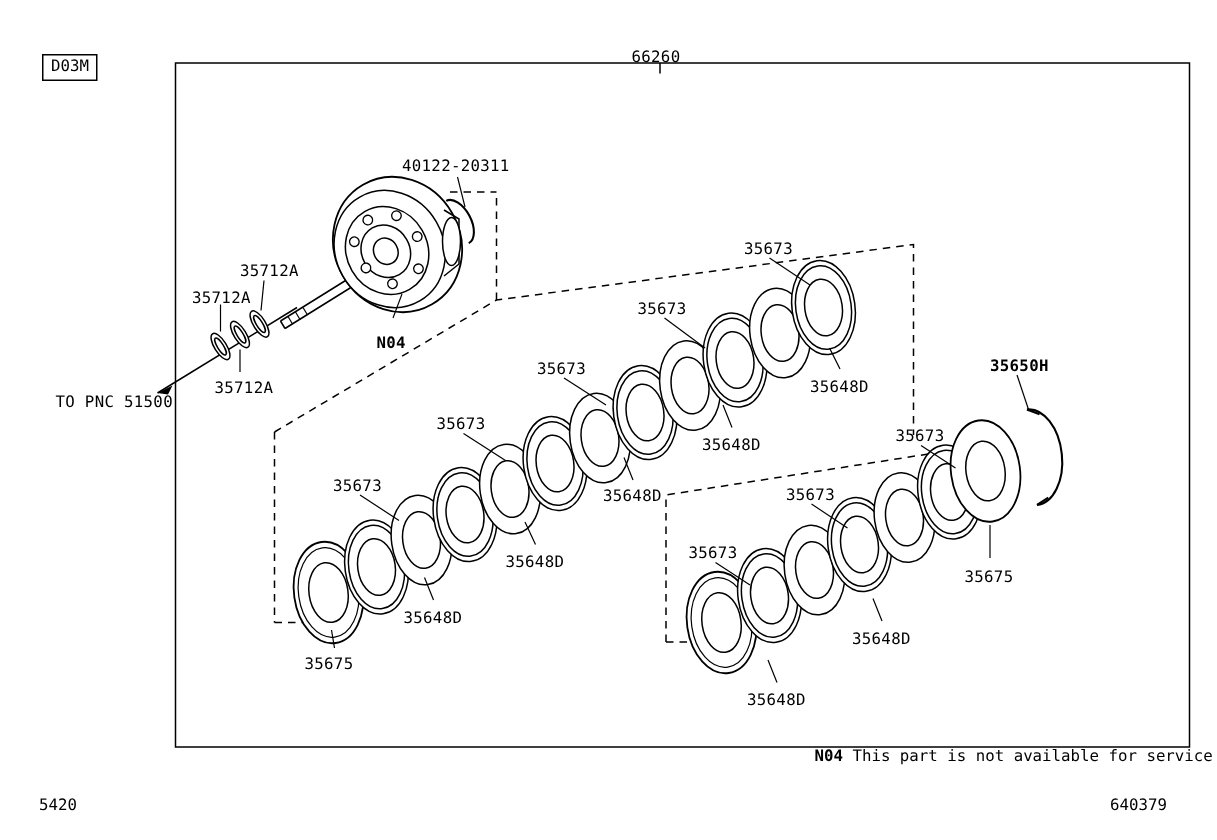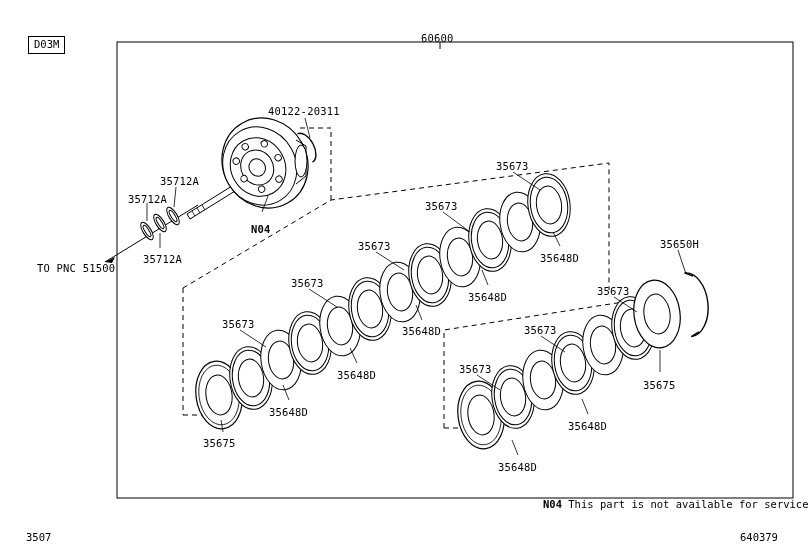--- a/index.html
+++ b/index.html
@@ -226,21 +226,21 @@
     <line x1="176" y1="187" x2="174" y2="207" stroke="#000" stroke-width="0.8"></line>
     <line x1="147" y1="203" x2="147" y2="221" stroke="#000" stroke-width="0.8"></line>
     <line x1="160" y1="248" x2="160" y2="233" stroke="#000" stroke-width="0.8"></line>
   </svg>
 
   <div class="code-box" style="left:28px;top:36px;">
     <span>D03M</span>
   </div>
 
   <div class="lbl" style="left:421px;top:32px;">
-    <span>60600</span>
+    <span>66260</span>
   </div>
 
   <div class="lbl" style="left:37px;top:262px;">
     <span>TO PNC</span>
     <span>51500</span>
   </div>
 
   <div class="lbl" style="left:268px;top:105px;"><span>40122-20311</span></div>
   <div class="lbl" style="left:160px;top:175px;"><span>35712A</span></div>
   <div class="lbl" style="left:128px;top:193px;"><span>35712A</span></div>
@@ -259,27 +259,27 @@
   <div class="lbl" style="left:540px;top:252px;"><span>35648D</span></div>
   <div class="lbl" style="left:468px;top:291px;"><span>35648D</span></div>
   <div class="lbl" style="left:402px;top:325px;"><span>35648D</span></div>
   <div class="lbl" style="left:337px;top:369px;"><span>35648D</span></div>
   <div class="lbl" style="left:269px;top:406px;"><span>35648D</span></div>
   <div class="lbl" style="left:568px;top:420px;"><span>35648D</span></div>
   <div class="lbl" style="left:498px;top:461px;"><span>35648D</span></div>
 
   <div class="lbl" style="left:203px;top:437px;"><span>35675</span></div>
   <div class="lbl" style="left:643px;top:379px;"><span>35675</span></div>
-  <div class="lbl" style="left:660px;top:238px;"><span>35650H</span></div>
+  <div class="lbl" style="left:660px;top:238px;font-weight:bold;"><span>35650H</span></div>
 
   <div class="footnote" style="left:543px;top:498px;">
     <b>N04</b>
     <span>This part is not available for service</span>
   </div>
 
   <div class="corner" style="left:26px;top:531px;">
-    <span>3507</span>
+    <span>5420</span>
   </div>
   <div class="corner" style="left:740px;top:531px;">
     <span>640379</span>
   </div>
 
 </div>
 
 </body></html>

